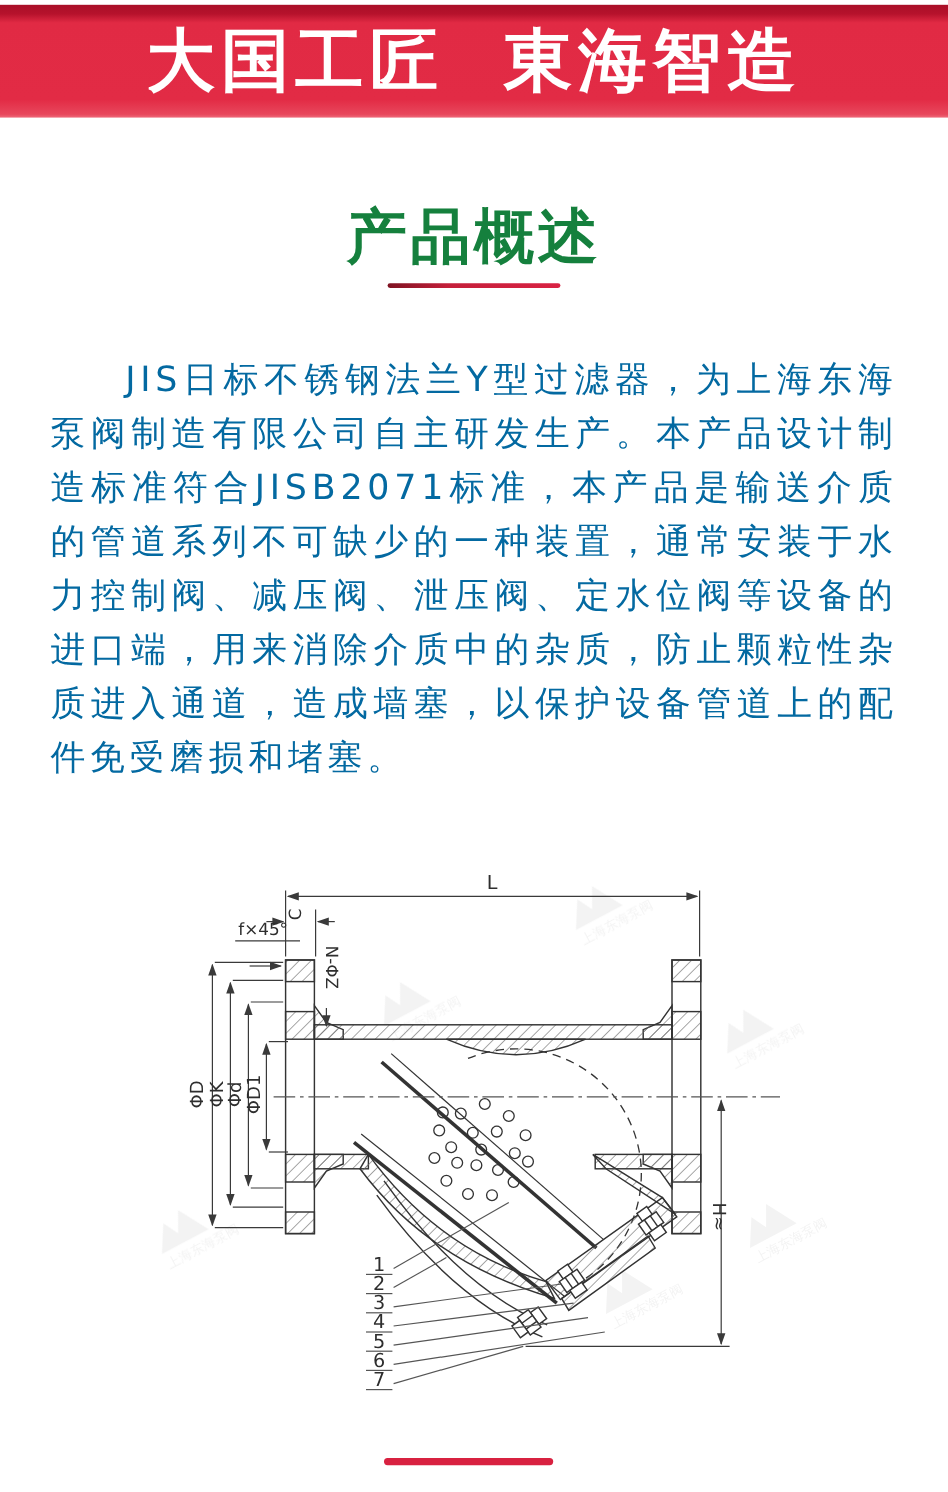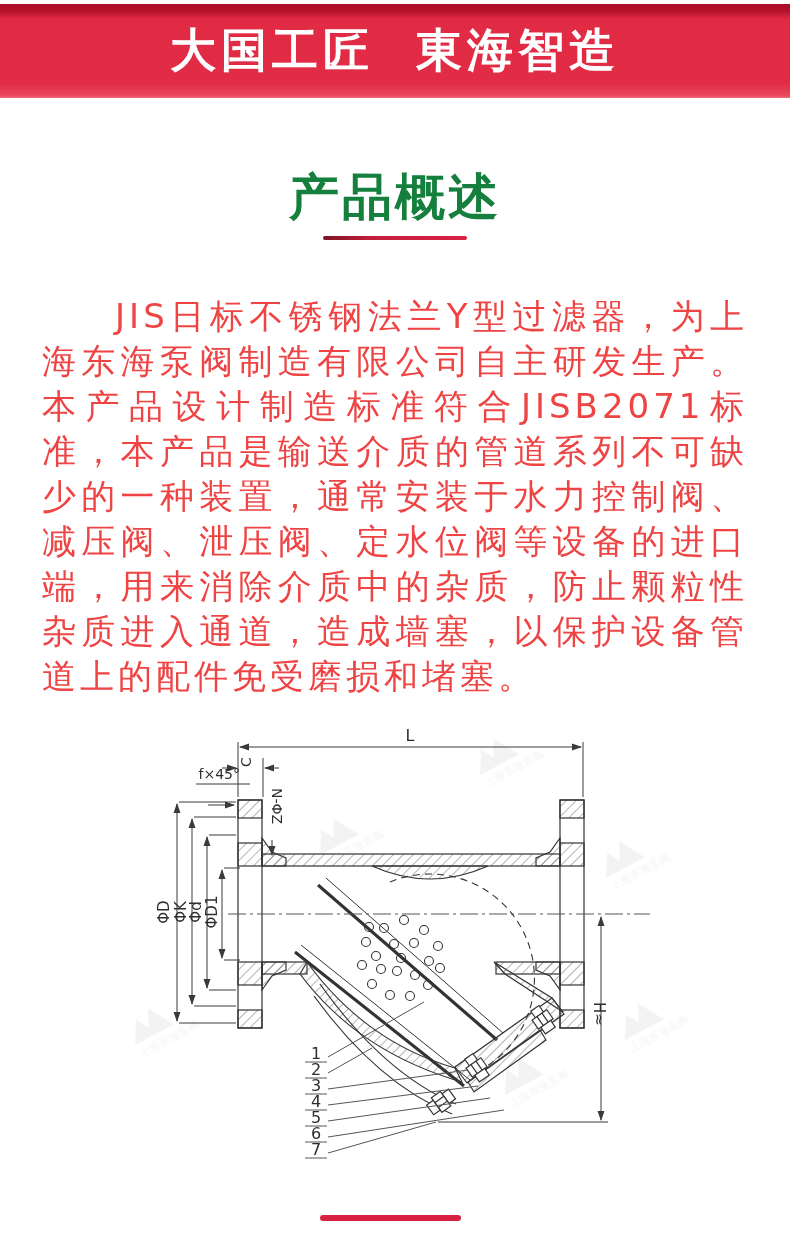--- a/index.html
+++ b/index.html
@@ -2,29 +2,29 @@
 <html><head>
 <meta charset="utf-8">
 <style>
   html,body{margin:0;padding:0;background:#fff;}
   #page{position:relative;width:790px;height:1243px;background:#ffffff;overflow:hidden;
         font-family:"DejaVu Sans",sans-serif;}
   
   .banner{position:absolute;left:0;top:4px;width:790px;height:94px;
     background:linear-gradient(180deg,#a90f27 0%,#b6122c 8%,#e12a44 16%,#e22b45 84%,#e8475c 97%,#ee6a7a 100%);
     display:flex;align-items:center;justify-content:center;}
-  .banner-text{color:#ffffff;font-size:46px;font-weight:bold;letter-spacing:5px;white-space:pre;}
+  .banner-text{color:#ffffff;font-size:57px;font-weight:bold;letter-spacing:5px;white-space:pre;}
   
   .sec-title{position:absolute;left:0;top:164px;width:790px;text-align:center;
     font-size:50px;font-weight:bold;color:#15803d;letter-spacing:3px;}
   .sec-underline{position:absolute;left:323px;top:236px;width:144px;height:4px;border-radius:2px;
     background:linear-gradient(90deg,#7e1322 0%,#c41f3a 35%,#d92243 100%);}
   
   .para{position:absolute;left:42px;top:294px;width:706px;
-    font-size:34px;line-height:45px;color:#ef4444;letter-spacing:4px;
+    font-size:29px;line-height:45px;color:#0369a1;letter-spacing:4px;
     text-align:justify;text-justify:inter-character;text-indent:2.15em;}
   
   .diagram{position:absolute;left:0;top:690px;width:790px;height:480px;}
   
   .footer-bar{position:absolute;left:320px;top:1215px;width:141px;height:6px;border-radius:3px;
     background:#d82140;}
   svg text{font-family:"DejaVu Sans",sans-serif;}
 </style>
 </head>
 <body>

